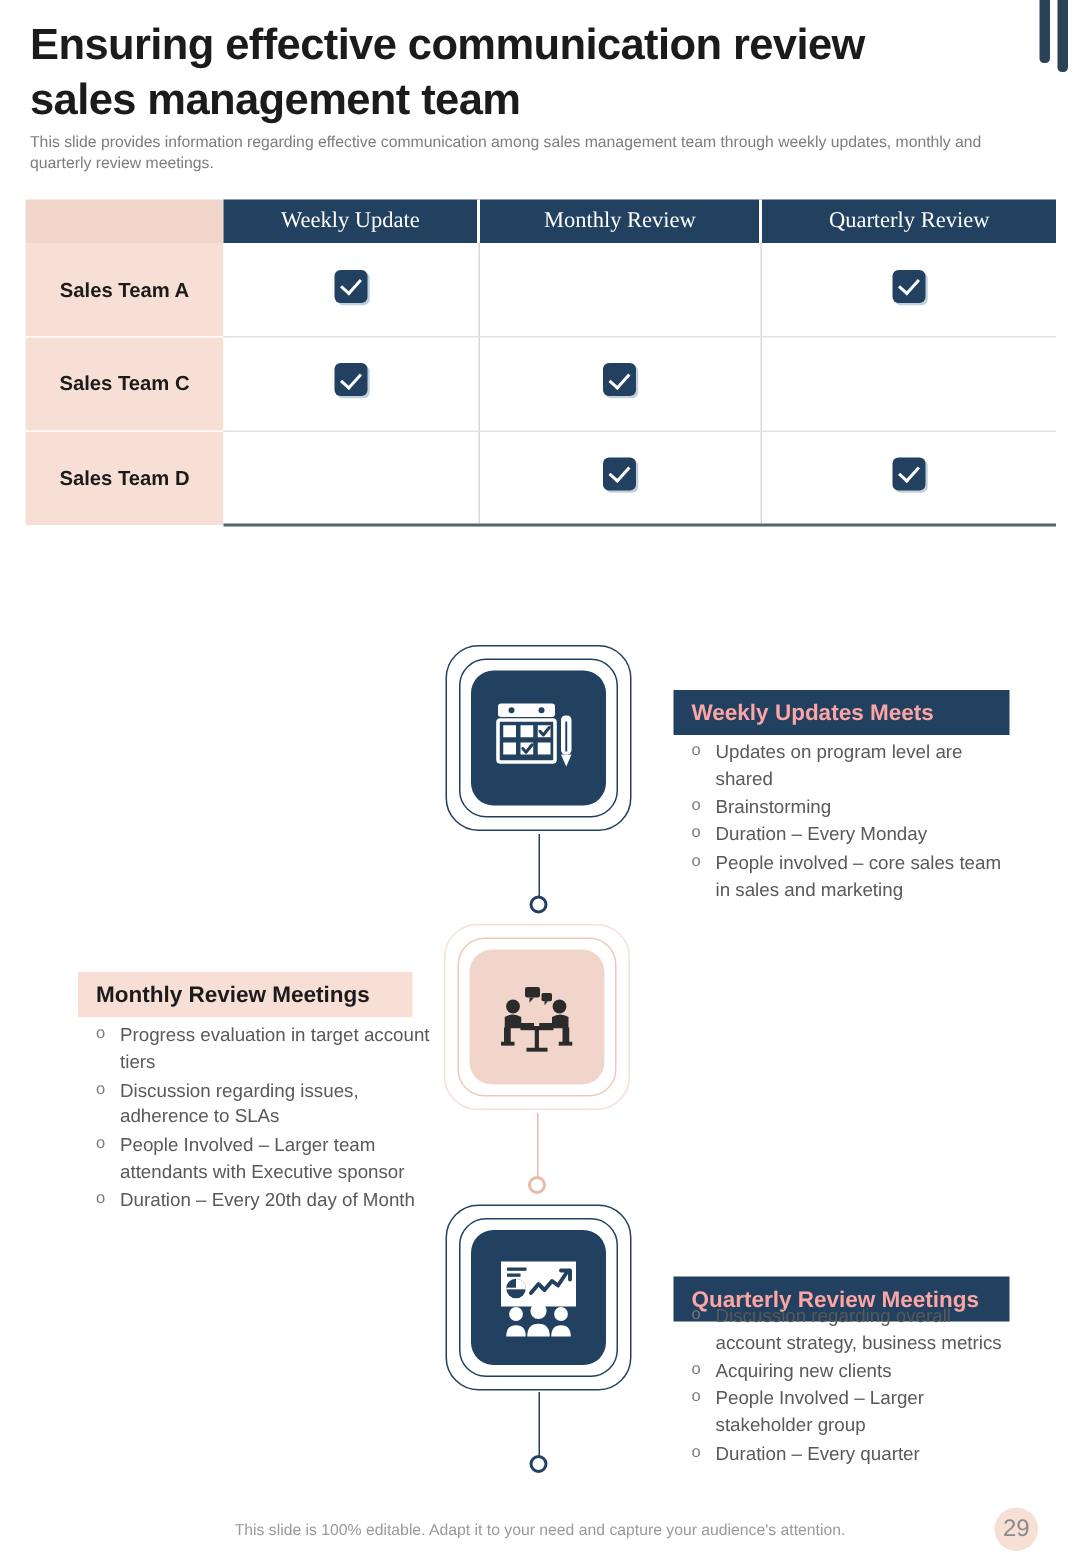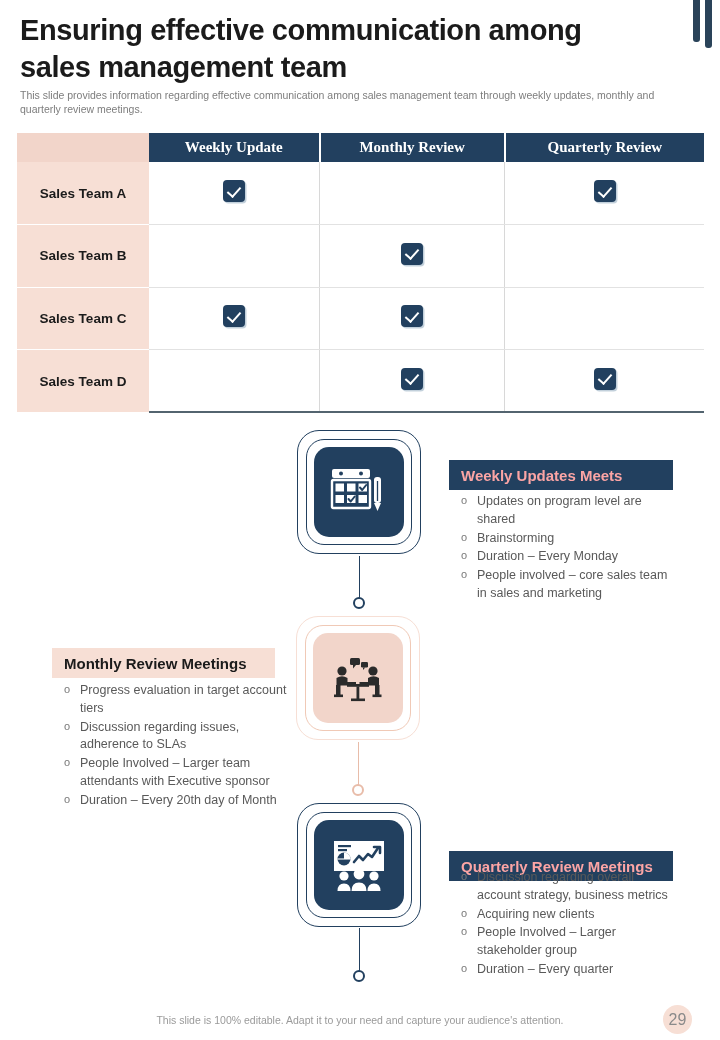--- a/index.html
+++ b/index.html
@@ -26,21 +26,21 @@
     position:absolute; left:20px; top:88px; width:668px;
     font-size:10.5px; line-height:1.35; color:#7d7d7d;
   }
 
   
   .tbl { position:absolute; left:17px; top:133px; width:687px; border-collapse:collapse; }
   .tbl td, .tbl th { padding:0; }
   .th-blank { width:132px; height:29px; background:#F2D5CA; }
   .th-col {
     height:29px; background:#22405F; color:#ffffff;
-    font-family:"Liberation Serif", serif; font-weight:bold;
+    font-family:"Liberation Serif", serif; font-weight:normal;
     font-size:15px; text-align:center; vertical-align:middle;
     border-right:2px solid #ffffff;
   }
   .th-col:last-child { border-right:none; }
   .rowlab {
     width:132px; height:62.5px; background:#F7DFD5;
     font-size:13.5px; font-weight:bold; color:#1b1b1b;
     text-align:center; vertical-align:middle;
     border-bottom:1px solid #ffffff;
   }
@@ -122,44 +122,38 @@
 </head>
 <body>
 
 <div class="slide">
 
   <div class="deco">
     <div class="deco-bar"></div>
     <div class="deco-bar b2"></div>
   </div>
 
-  <div class="title">Ensuring effective communication among sales management team</div>
+  <div class="title">Ensuring effective communication review sales management team</div>
   <div class="subtitle">This slide provides information regarding effective communication among sales management team through weekly updates, monthly and quarterly review meetings.</div>
 
   <table class="tbl">
     <thead>
       <tr>
         <th class="th-blank"></th>
         <th class="th-col">Weekly Update</th>
         <th class="th-col">Monthly Review</th>
         <th class="th-col">Quarterly Review</th>
       </tr>
     </thead>
     <tbody>
       <tr>
         <td class="rowlab">Sales Team A</td>
         <td class="cell"><span class="chk"></span></td>
         <td class="cell"></td>
         <td class="cell last"><span class="chk"></span></td>
-      </tr>
-      <tr>
-        <td class="rowlab">Sales Team B</td>
-        <td class="cell"></td>
-        <td class="cell"><span class="chk"></span></td>
-        <td class="cell last"></td>
       </tr>
       <tr>
         <td class="rowlab">Sales Team C</td>
         <td class="cell"><span class="chk"></span></td>
         <td class="cell"><span class="chk"></span></td>
         <td class="cell last"></td>
       </tr>
       <tr>
         <td class="rowlab">Sales Team D</td>
         <td class="cell"></td>

